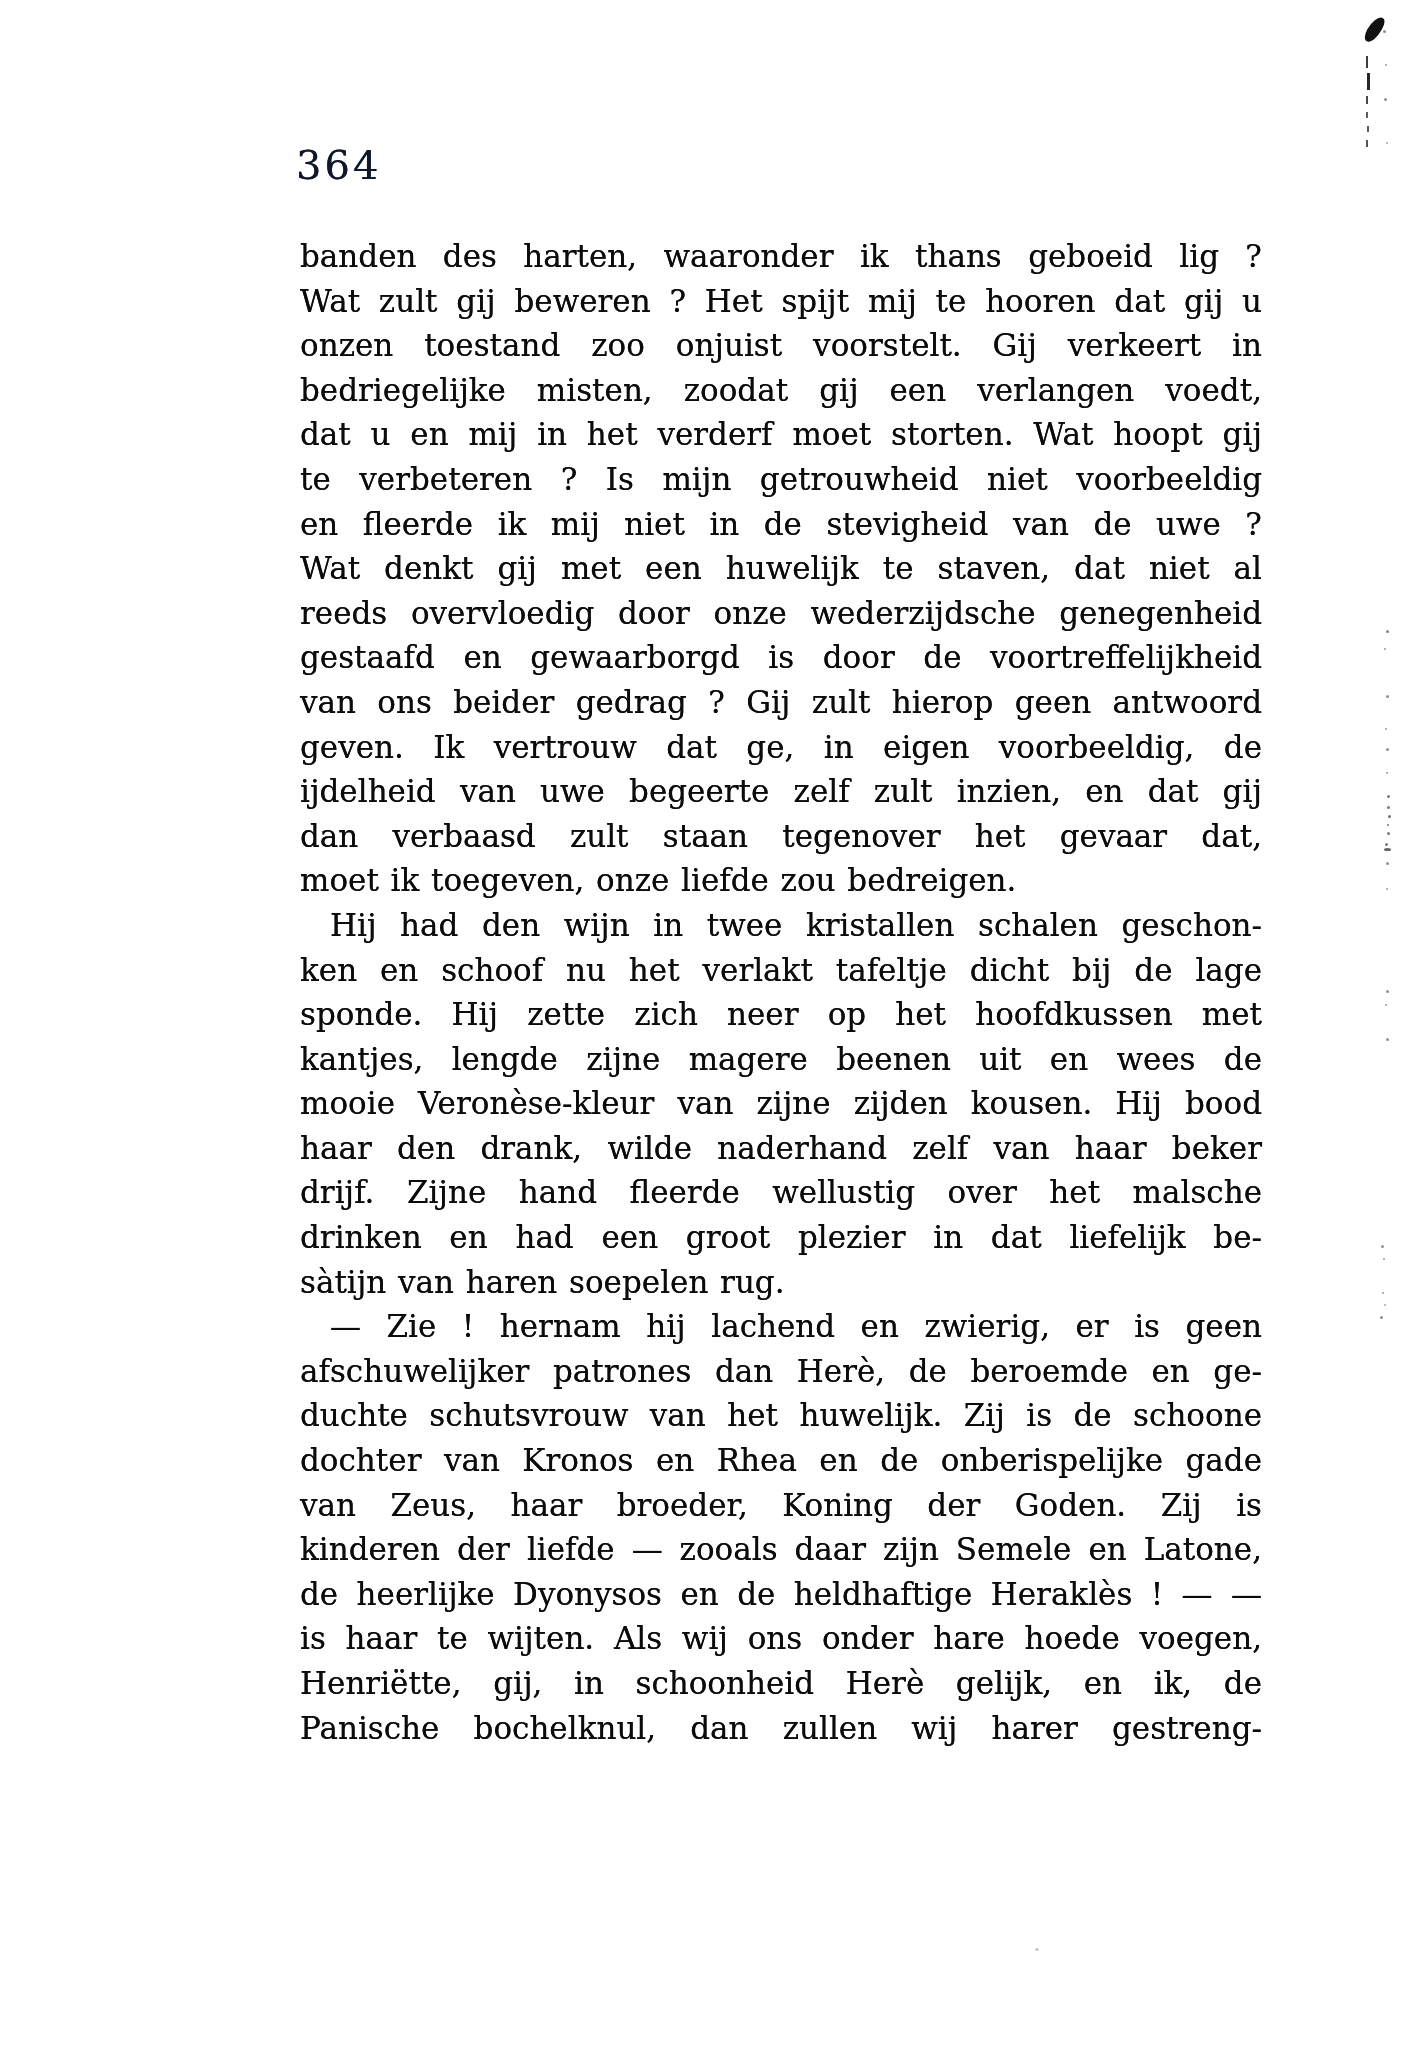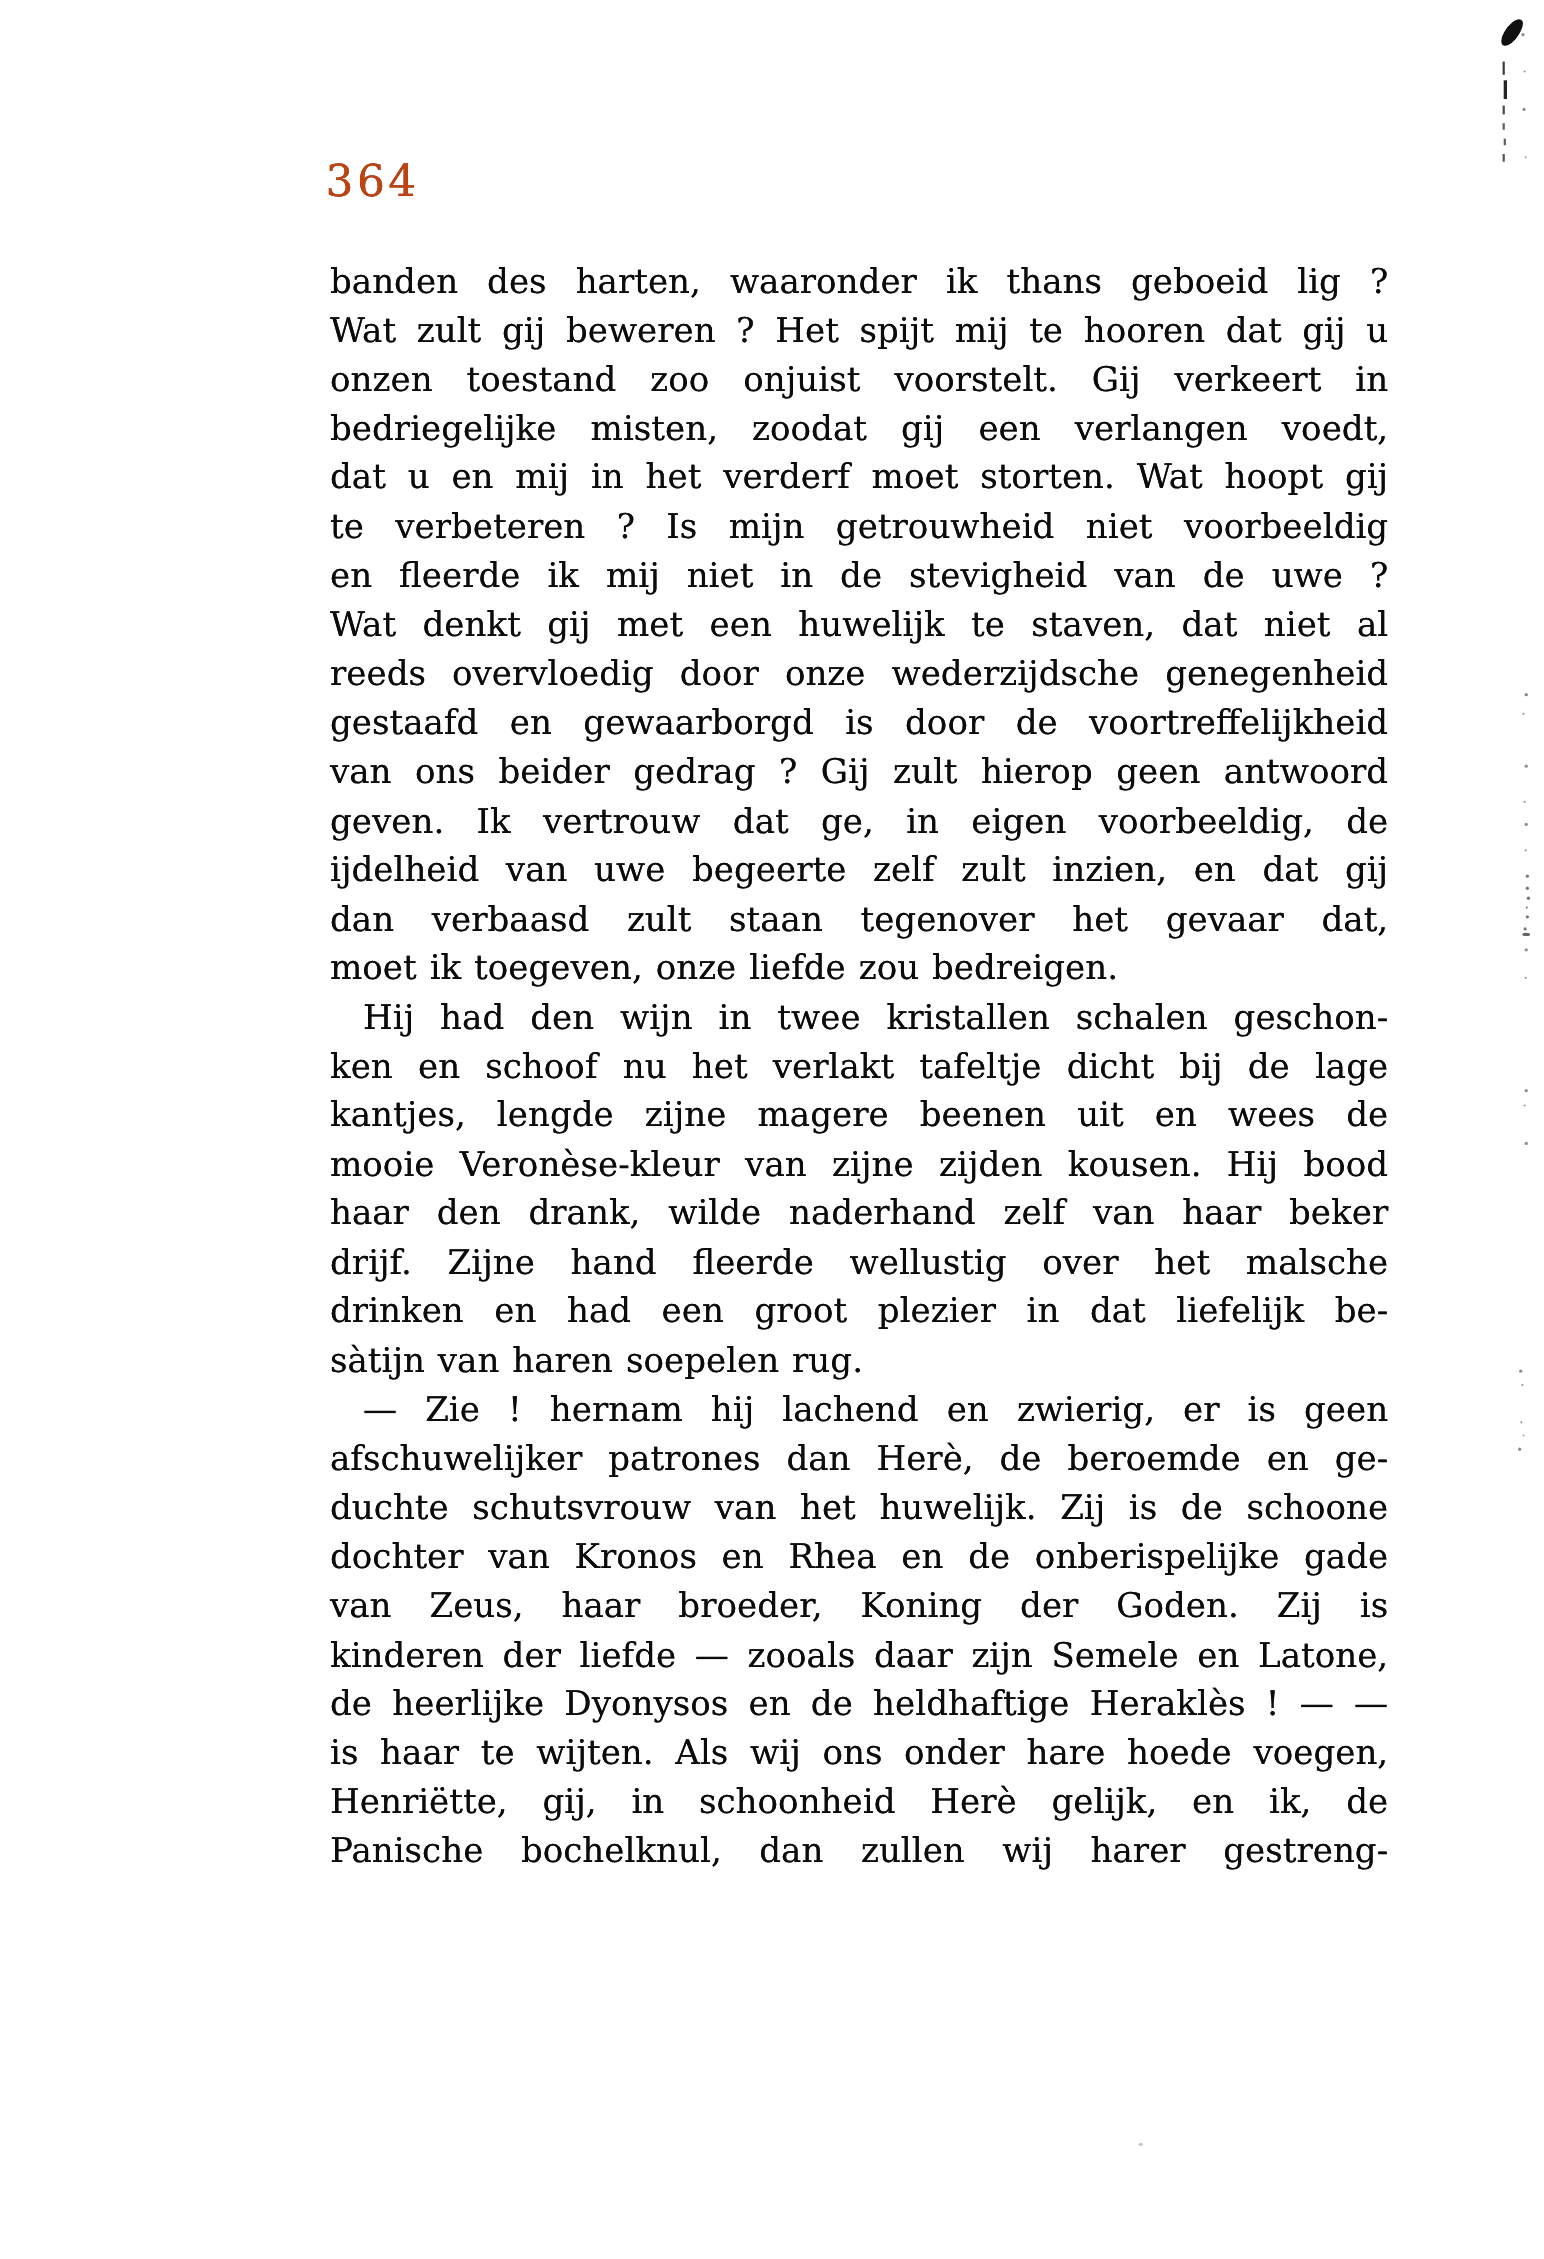--- a/index.html
+++ b/index.html
@@ -9,21 +9,21 @@
     background:#ffffff;
     overflow:hidden;
     font-family:"DejaVu Serif","Liberation Serif",serif;
     color:#0b0b0b;
   }
   .page-number{
     position:absolute;
     left:296px;top:142px;
     font-size:40px;
     letter-spacing:3px;
-    color:#c2410c;
+    color:#0f172a;
     text-shadow:0 0 0.6px rgba(0,0,0,0.75);
   }
   .text-block{
     position:absolute;
     left:300px;top:234px;
     width:962px;
     font-size:31px;
     line-height:44.6px;
     word-spacing:0.06em;
     text-shadow:0 0 0.6px rgba(0,0,0,0.8);
@@ -70,20 +70,21 @@
         <div class="line">gestaafd en gewaarborgd is door de voortreffelijkheid</div>
         <div class="line">van ons beider gedrag ? Gij zult hierop geen antwoord</div>
         <div class="line">geven. Ik vertrouw dat ge, in eigen voorbeeldig, de</div>
         <div class="line">ijdelheid van uwe begeerte zelf zult inzien, en dat gij</div>
         <div class="line">dan verbaasd zult staan tegenover het gevaar  dat,</div>
         <div class="line last-left">moet ik toegeven, onze liefde zou bedreigen.</div>
       </div>
       <div class="paragraph">
         <div class="line indent">Hij had den wijn in twee kristallen schalen geschon-</div>
         <div class="line">ken en schoof nu het verlakt tafeltje dicht bij de lage</div>
+        <div class="line">sponde. Hij zette zich neer op het hoofdkussen met</div>
         <div class="line">kantjes, lengde zijne magere beenen uit en wees de</div>
         <div class="line">mooie Veronèse-kleur van zijne zijden kousen. Hij bood</div>
         <div class="line">haar den drank, wilde naderhand zelf van haar beker</div>
         <div class="line">drijf. Zijne hand fleerde wellustig over het malsche</div>
         <div class="line">drinken  en had een groot plezier in dat liefelijk be-</div>
         <div class="line last-left">sàtijn van haren soepelen rug.</div>
       </div>
       <div class="paragraph">
         <div class="line indent">— Zie ! hernam hij lachend en zwierig, er is geen</div>
         <div class="line">afschuwelijker patrones dan Herè, de beroemde en ge-</div>

